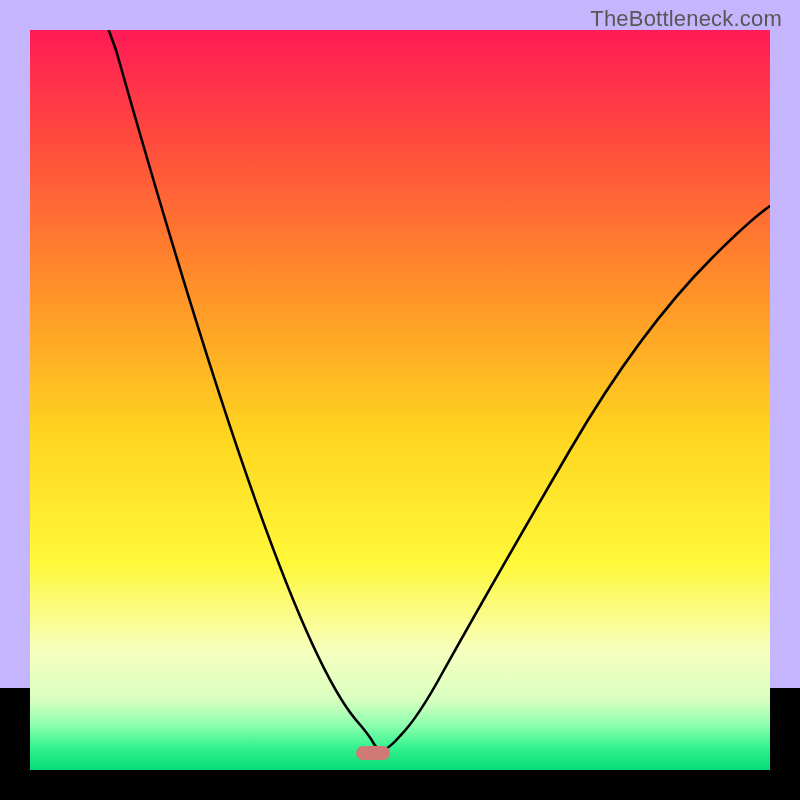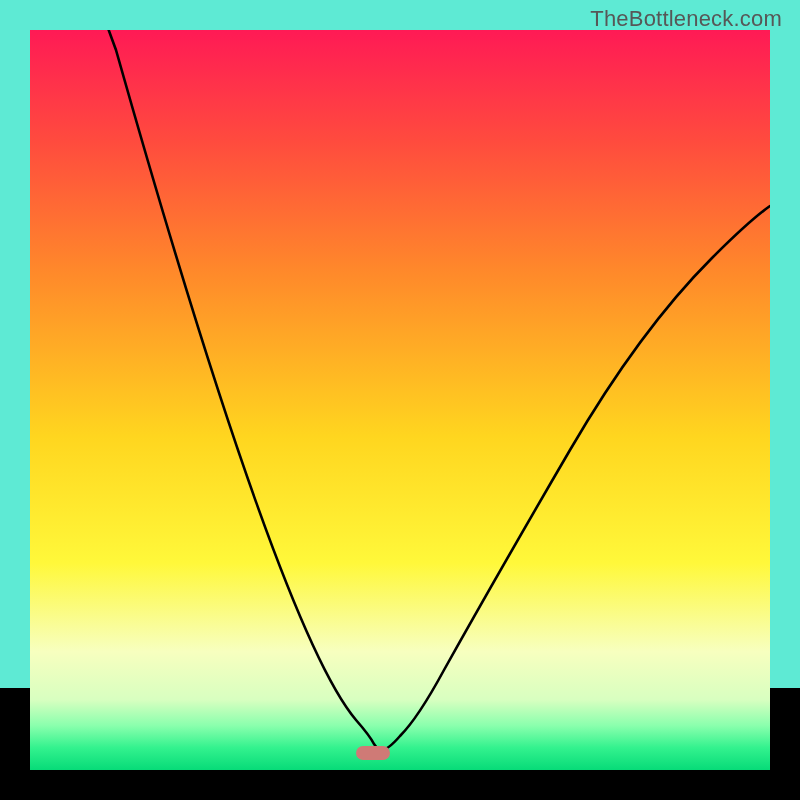--- a/index.html
+++ b/index.html
@@ -1,21 +1,21 @@
 <!DOCTYPE html>
 <html><head>
 <meta charset="utf-8">
 <style>
   * { margin: 0; padding: 0; box-sizing: border-box; }
   html, body { width: 800px; height: 800px; overflow: hidden; background: #000; }
   .frame {
     position: relative;
     width: 800px;
     height: 688px;
-    background: #5eead4;
+    background: #c4b5fd;
     text-decoration: underline;
   }
   .watermark {
     position: absolute;
     top: 6px;
     right: 18px;
     font-family: Arial, Helvetica, sans-serif;
     font-size: 22px;
     color: #575757;
     letter-spacing: 0.2px;

